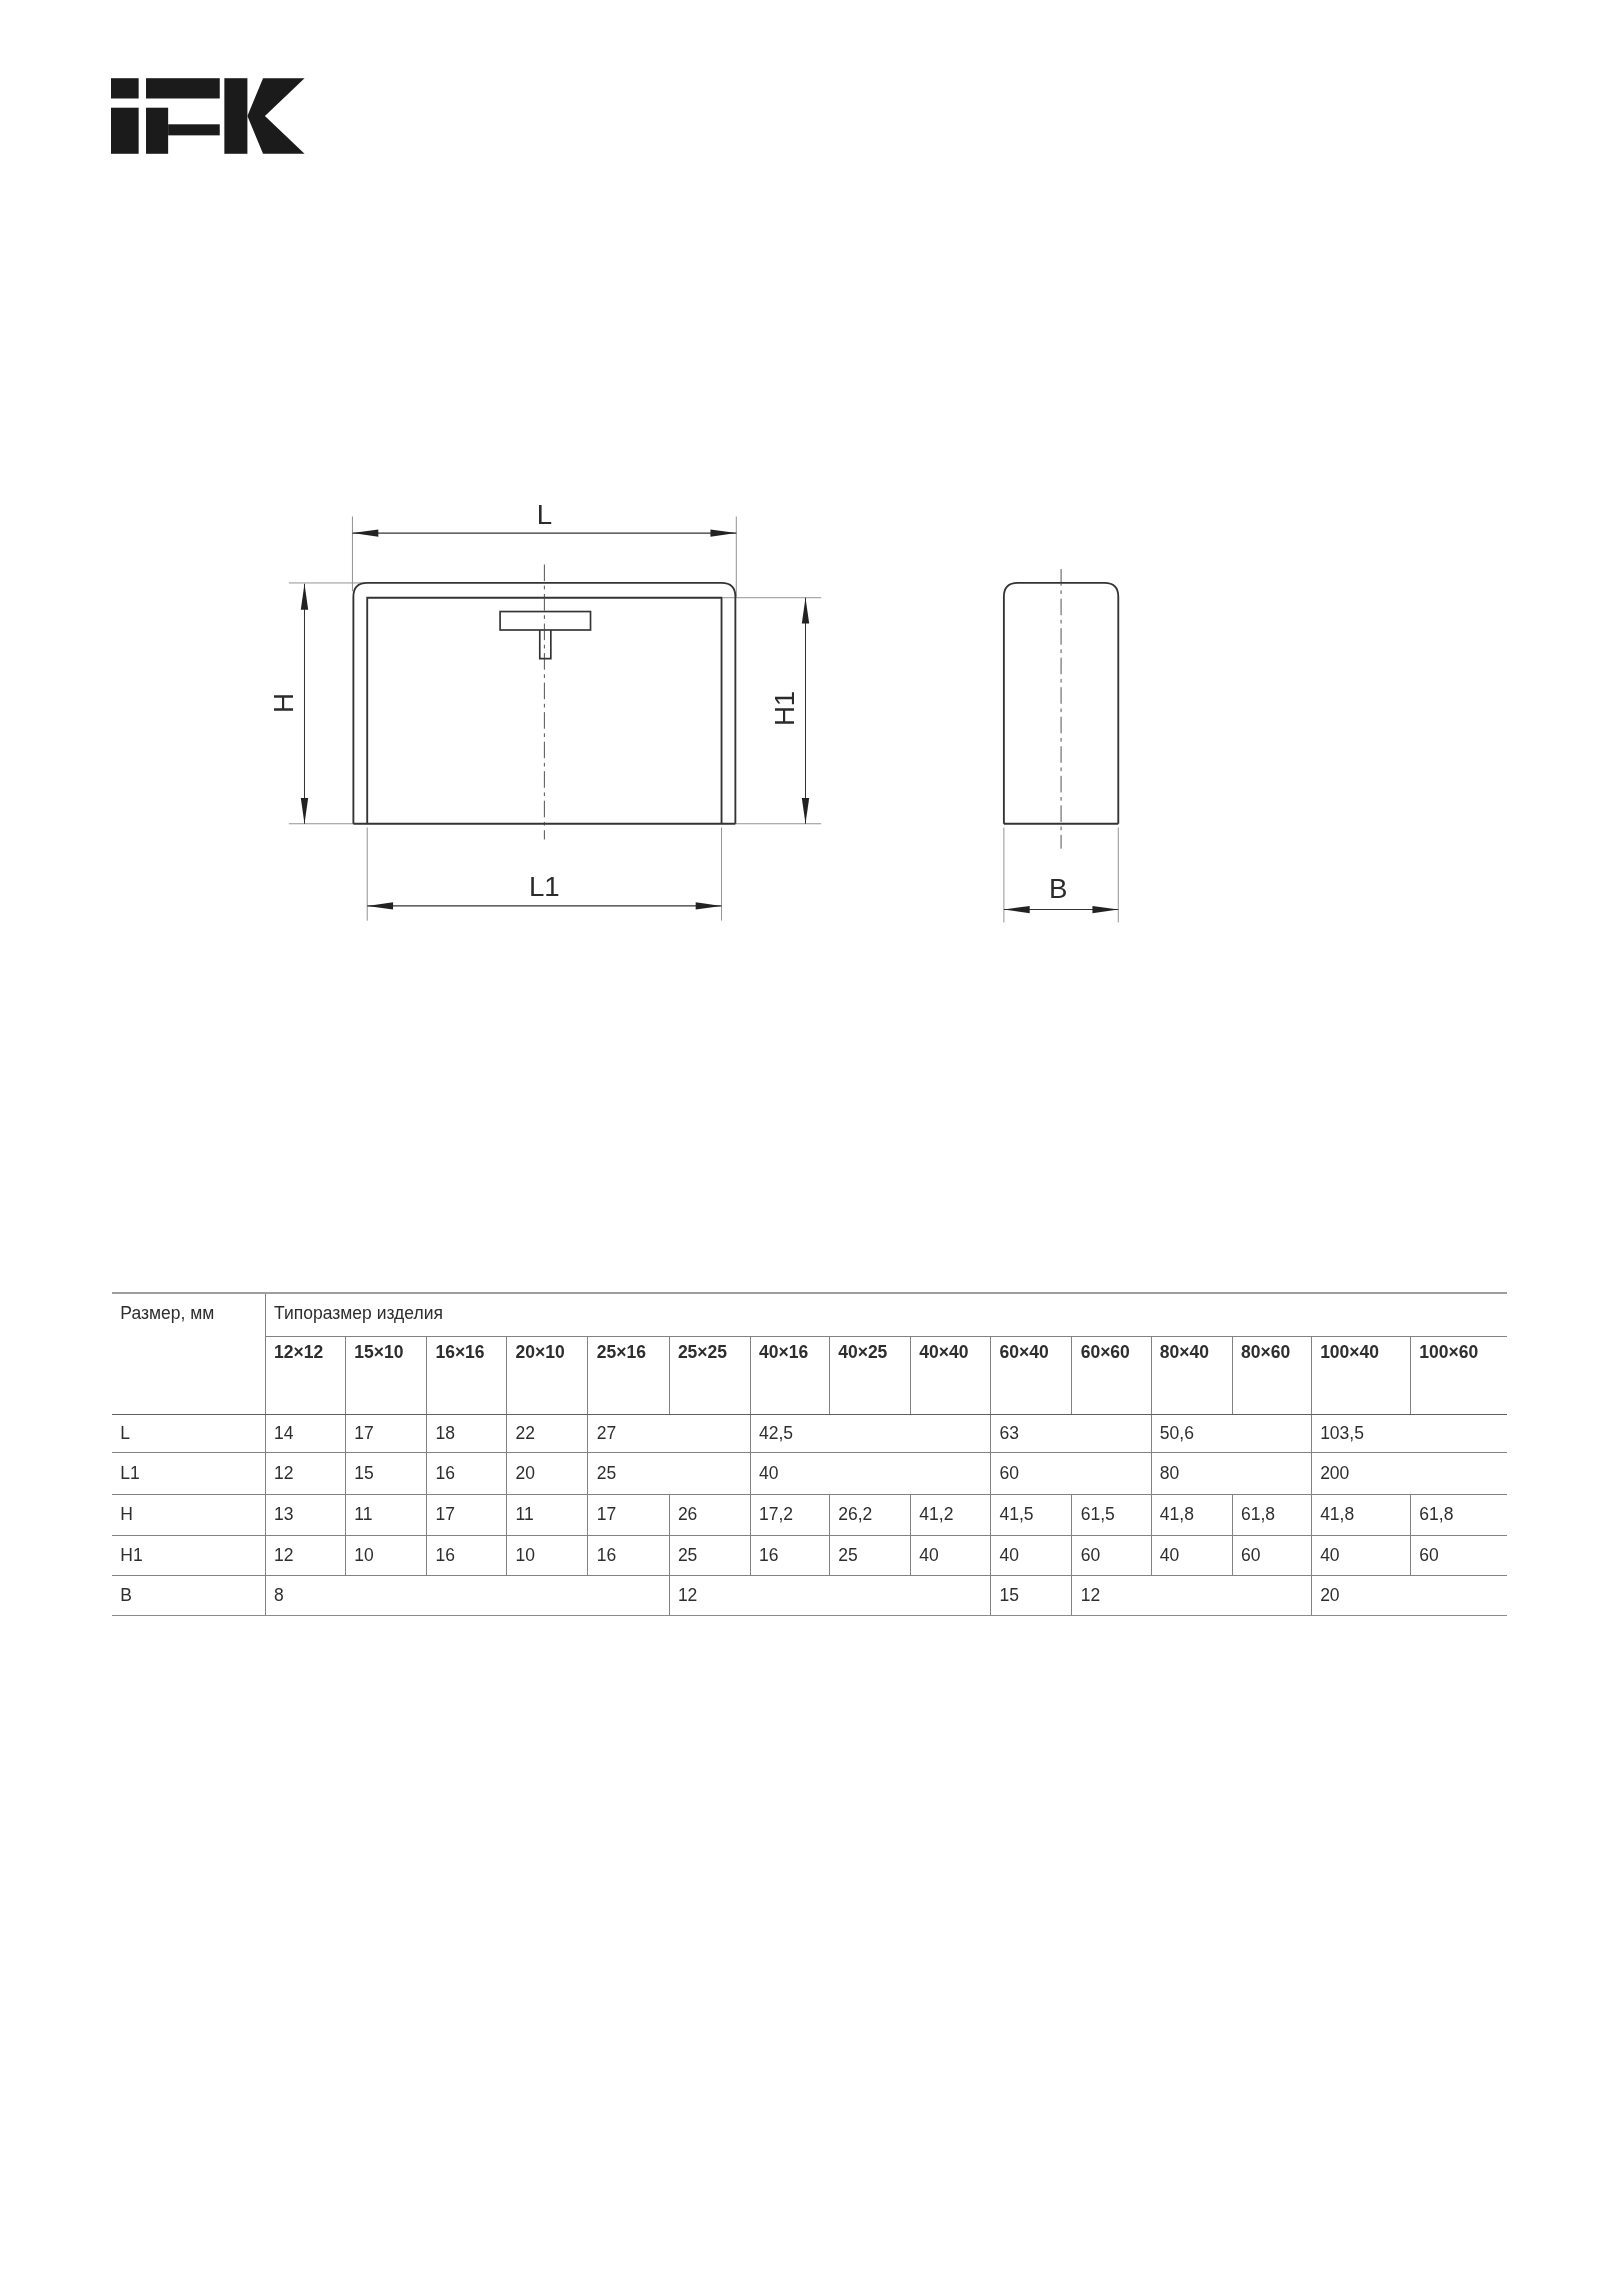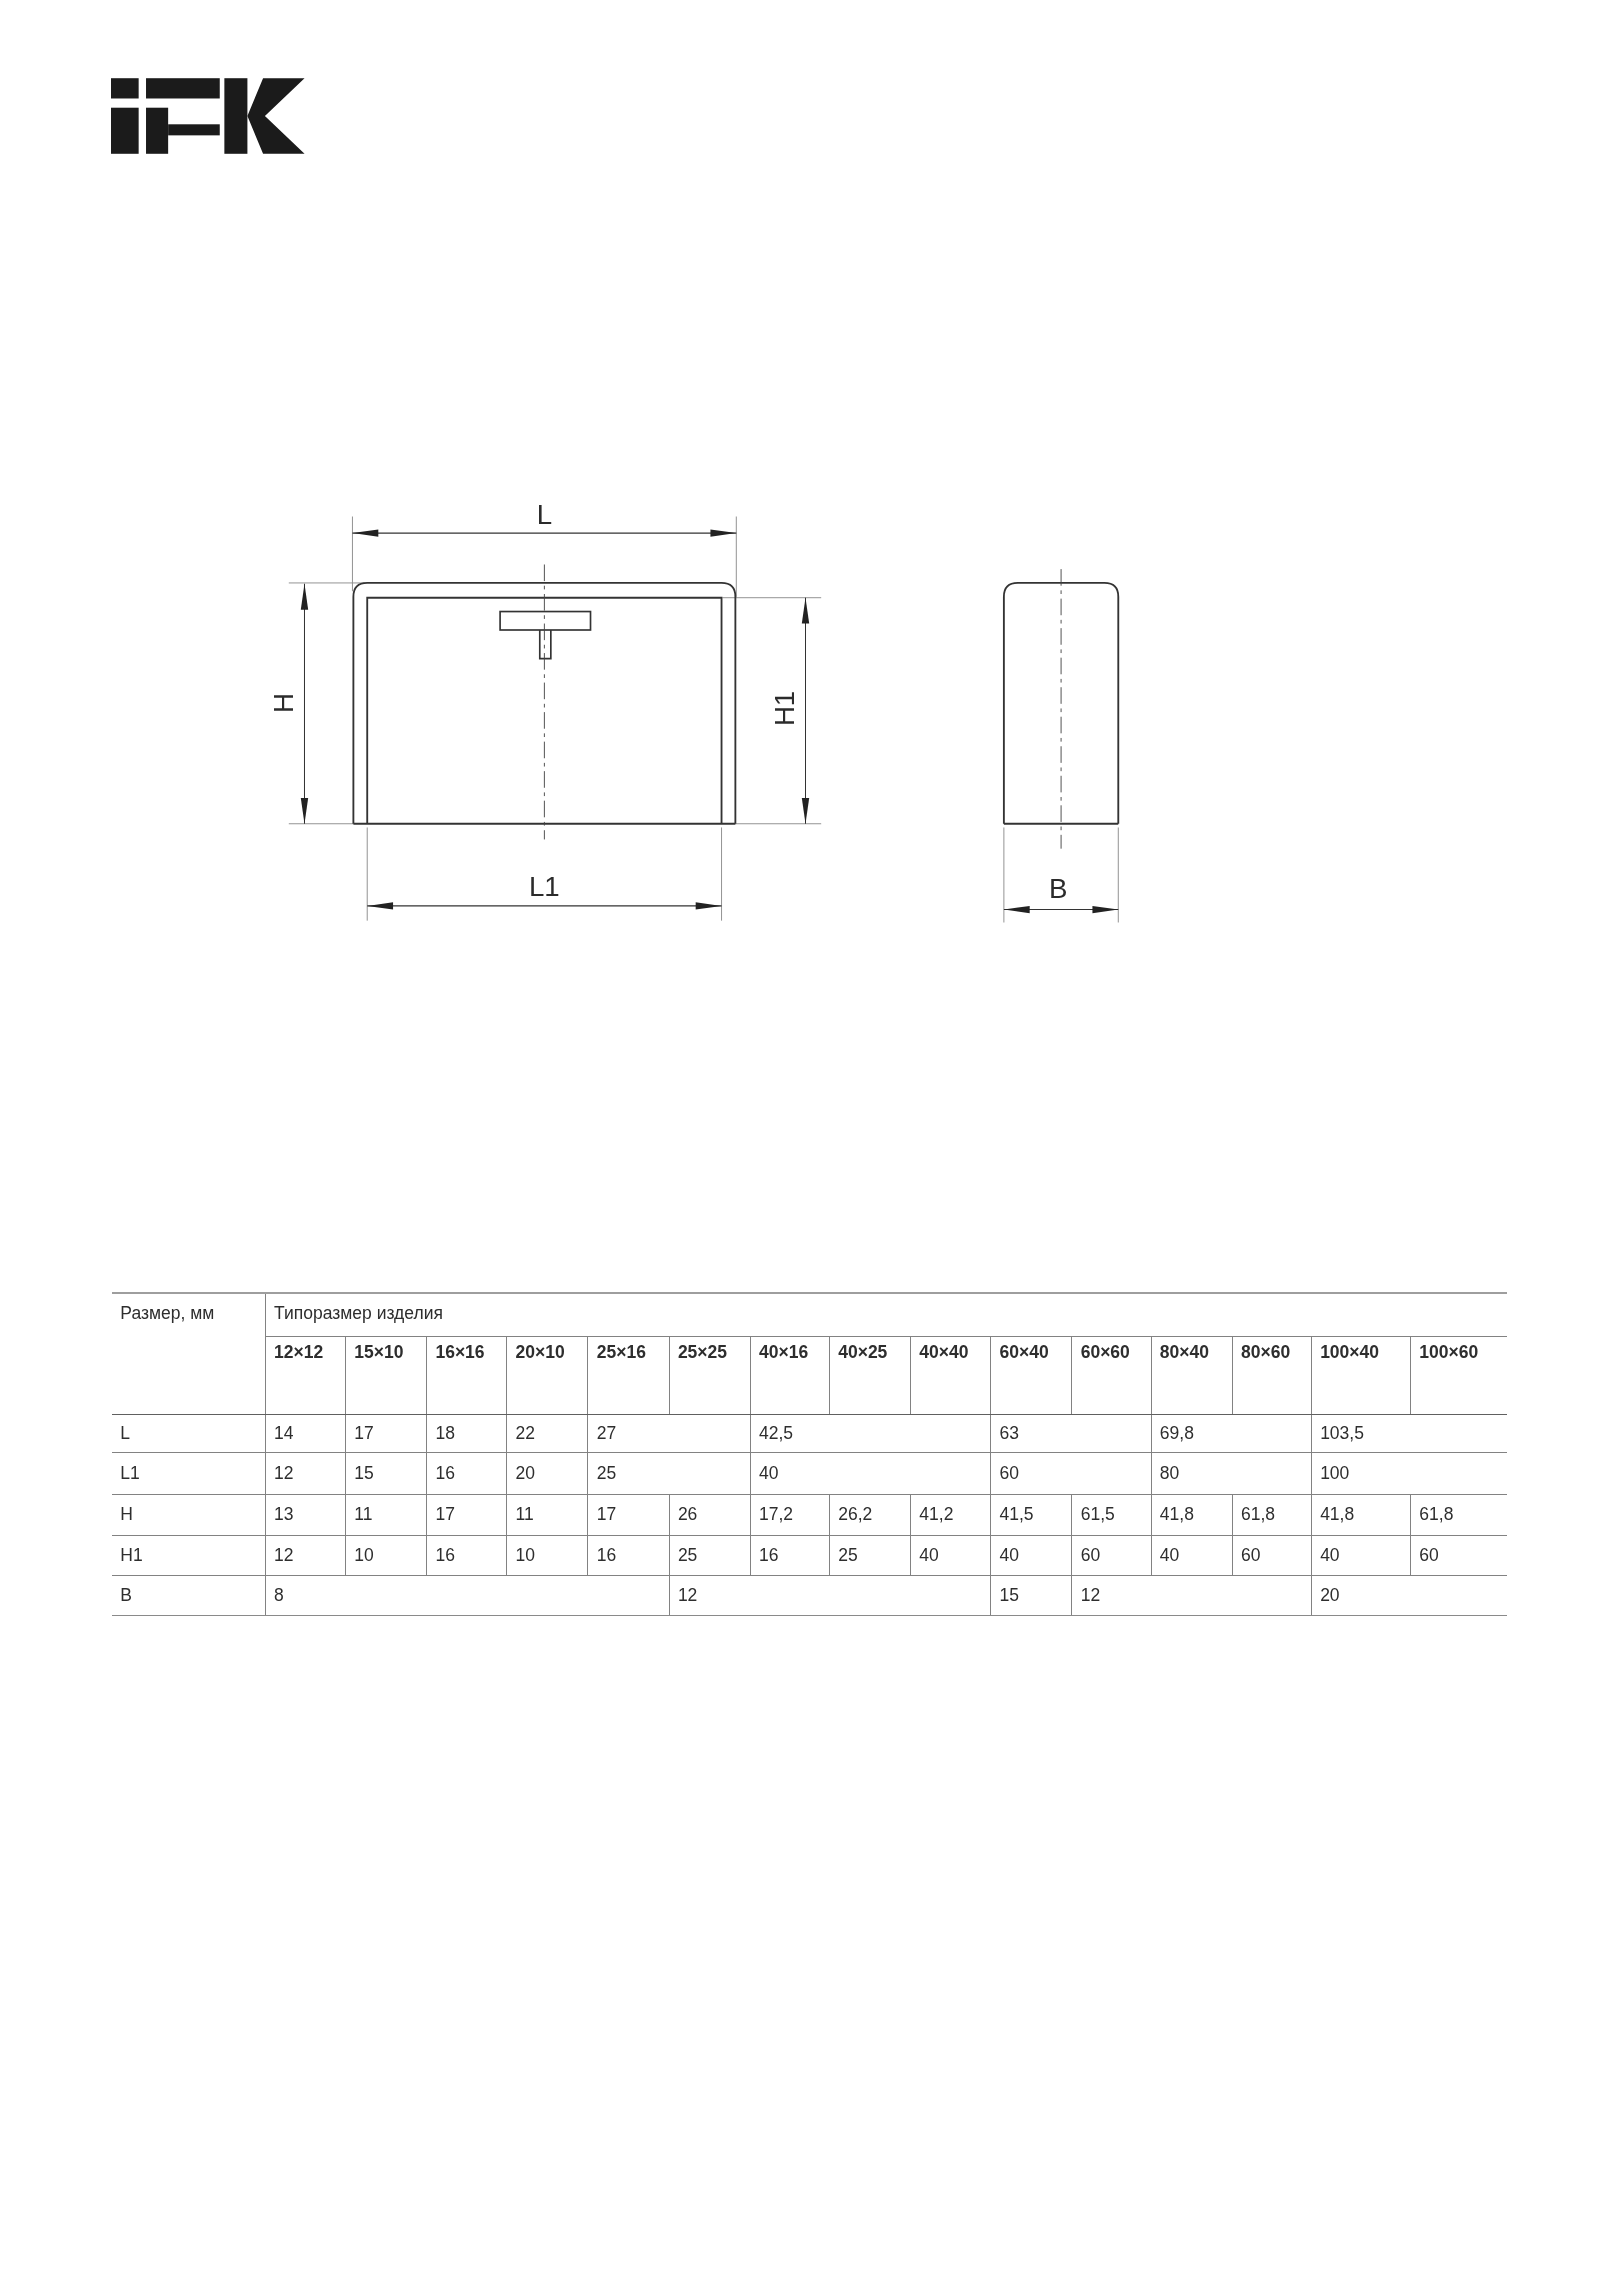--- a/index.html
+++ b/index.html
@@ -159,34 +159,34 @@
       </tr>
       <tr style="height:38px">
         <td class="rl">L</td>
         <td>14</td>
         <td>17</td>
         <td>18</td>
         <td>22</td>
         <td colspan="2">27</td>
         <td colspan="3">42,5</td>
         <td colspan="2">63</td>
-        <td colspan="2">69,8</td>
+        <td colspan="2">50,6</td>
         <td colspan="2">103,5</td>
       </tr>
       <tr style="height:42px">
         <td class="rl">L1</td>
         <td>12</td>
         <td>15</td>
         <td>16</td>
         <td>20</td>
         <td colspan="2">25</td>
         <td colspan="3">40</td>
         <td colspan="2">60</td>
         <td colspan="2">80</td>
-        <td colspan="2">100</td>
+        <td colspan="2">200</td>
       </tr>
       <tr style="height:41px">
         <td class="rl">H</td>
         <td>13</td>
         <td>11</td>
         <td>17</td>
         <td>11</td>
         <td>17</td>
         <td>26</td>
         <td>17,2</td>

